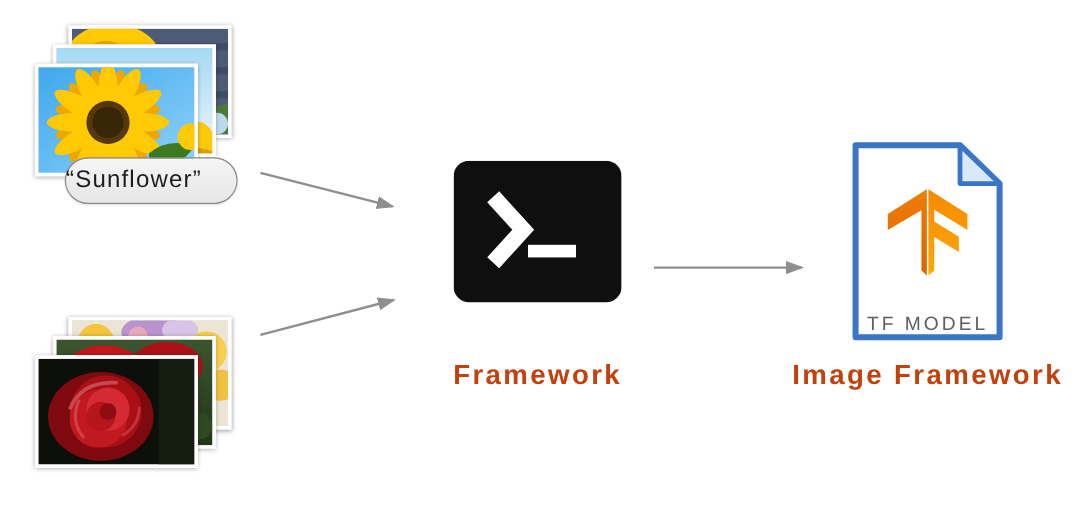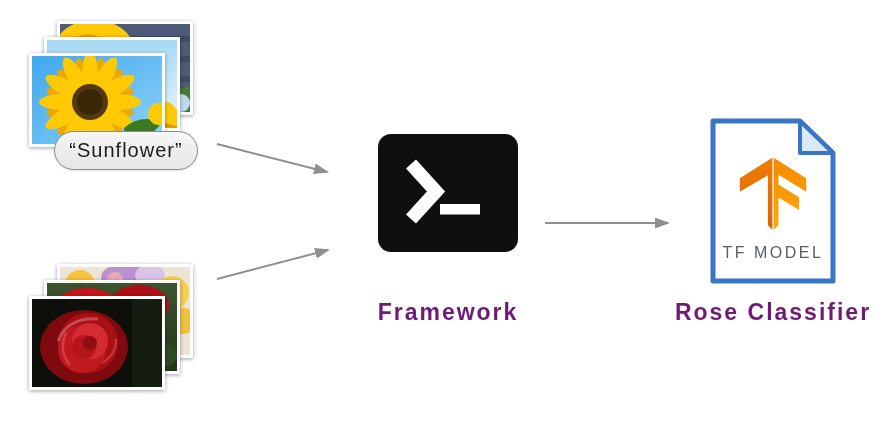--- a/index.html
+++ b/index.html
@@ -5,38 +5,38 @@
   * { margin:0; padding:0; box-sizing:border-box; }
   html,body { background:#fff; }
   body { font-family:"Liberation Sans", sans-serif; }
   .canvas { position:relative; width:896px; height:442px; background:#fff; overflow:hidden; }
 
   
   .photo { position:absolute; width:136px; height:94px; border:3px solid #fff;
            box-shadow:0 1px 4px rgba(0,0,0,.38); background:#ddd; }
   .photo svg { display:block; width:100%; height:100%; }
 
-  .pill { position:absolute; display:flex; align-items:center; justify-content:center;
+  .pill { position:absolute; display:flex; align-items:center; justify-content:flex-start;
           background:linear-gradient(#f6f6f6,#e6e6e6); border:1.6px solid #8a8a8a;
           border-radius:999px; color:#1d1d1d; letter-spacing:1px; z-index:6;
           box-shadow:0 1px 2px rgba(0,0,0,.12); }
   .pill-sunflower { left:54px; top:131px; width:144px; height:39px; font-size:20px; }
   .pill-rose      { left:56px; top:372px; width:147px; height:43px; font-size:21px; }
 
   
   .terminal { position:absolute; left:378px; top:134px; width:140px; height:118px; }
   .terminal svg { display:block; width:100%; height:100%; }
 
   
   .doc { position:absolute; left:709px; top:117px; width:128px; height:168px; }
   .doc svg { position:absolute; left:0; top:0; width:100%; height:100%; }
-  .doc .badge { position:absolute; left:0; right:0; top:127px; text-align:center;
+  .doc .badge { position:absolute; left:0; right:0; top:145px; text-align:center;
                 font-size:16px; letter-spacing:2.5px; color:#5a6066; }
 
-  .node-label { position:absolute; text-align:center; color:#701a75; font-weight:600;
+  .node-label { position:absolute; text-align:center; color:#c2410c; font-weight:600;
                 font-size:23px; letter-spacing:2px; }
   .label-framework  { left:368px; top:299px; width:160px; }
   .label-classifier { left:653px; top:299px; width:240px; }
 
   .arrows { position:absolute; left:0; top:0; width:896px; height:442px; z-index:1;
             pointer-events:none; }
 
   .z1{z-index:2}.z2{z-index:3}.z3{z-index:4}
 </style>
 </head>
@@ -203,15 +203,15 @@
       </defs>
       <path d="M4 4 L91 4 L124 36 L124 164 L4 164 Z" fill="#ffffff" stroke="#3a76c4" stroke-width="5" stroke-linejoin="round"></path>
       <path d="M91 4 L124 36 L91 36 Z" fill="#dae8f8" stroke="#3a76c4" stroke-width="4" stroke-linejoin="round"></path>
       <g transform="translate(24.5,40) scale(0.79)">
         <path fill="url(#tfL)" d="M49.2 1 L49.2 92 L43.5 86.5 L43.5 23 L8 44 L8 27 Z"></path>
         <path fill="url(#tfR)" d="M50.8 1 L92 27 L92 44 L57 22.4 L57 35 L83 51 L83 67 L57 51.2 L57 86.5 L50.8 92 Z"></path>
       </g>
     </svg>
     <div class="badge">TF MODEL</div>
   </div>
-  <div class="node-label label-classifier">Rose Classifier</div>
+  <div class="node-label label-classifier">Image Framework</div>
 
 </div>
 
 </body></html>

